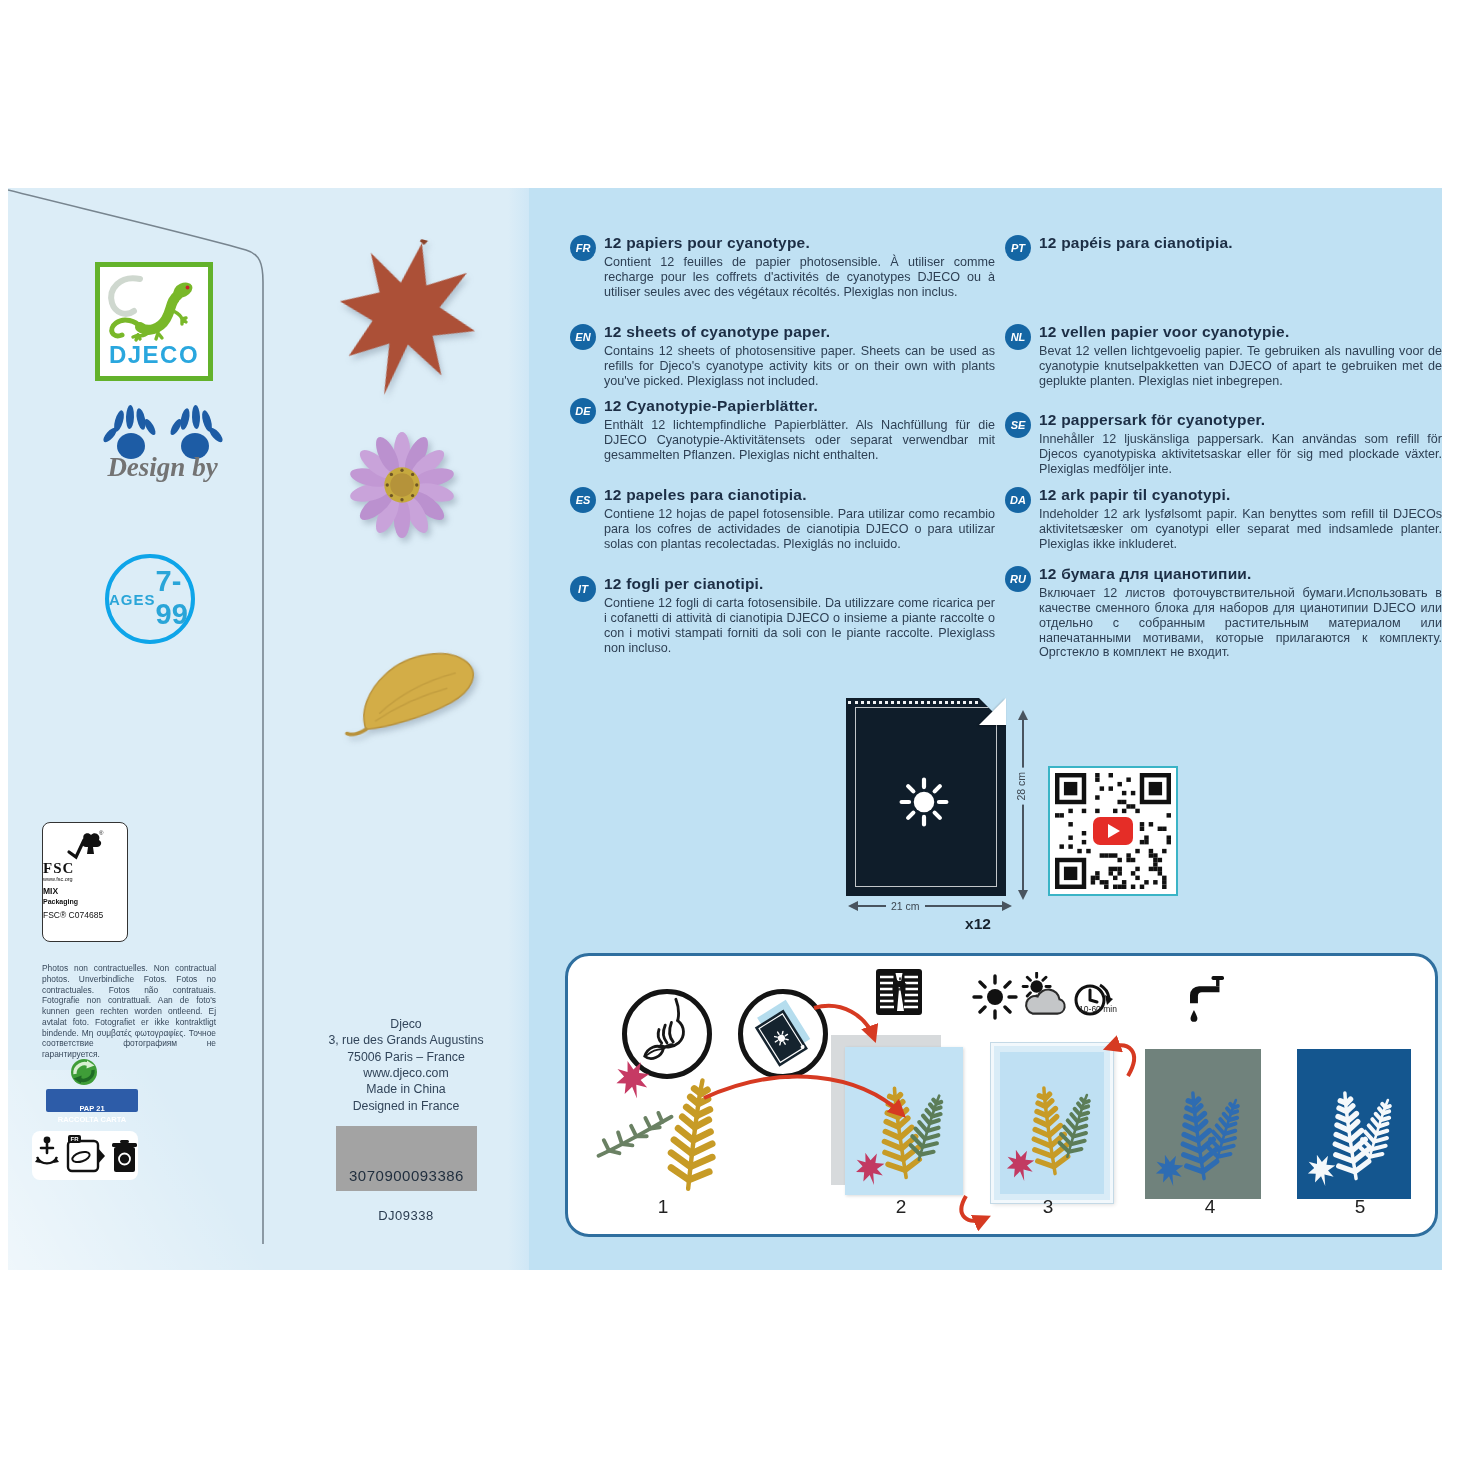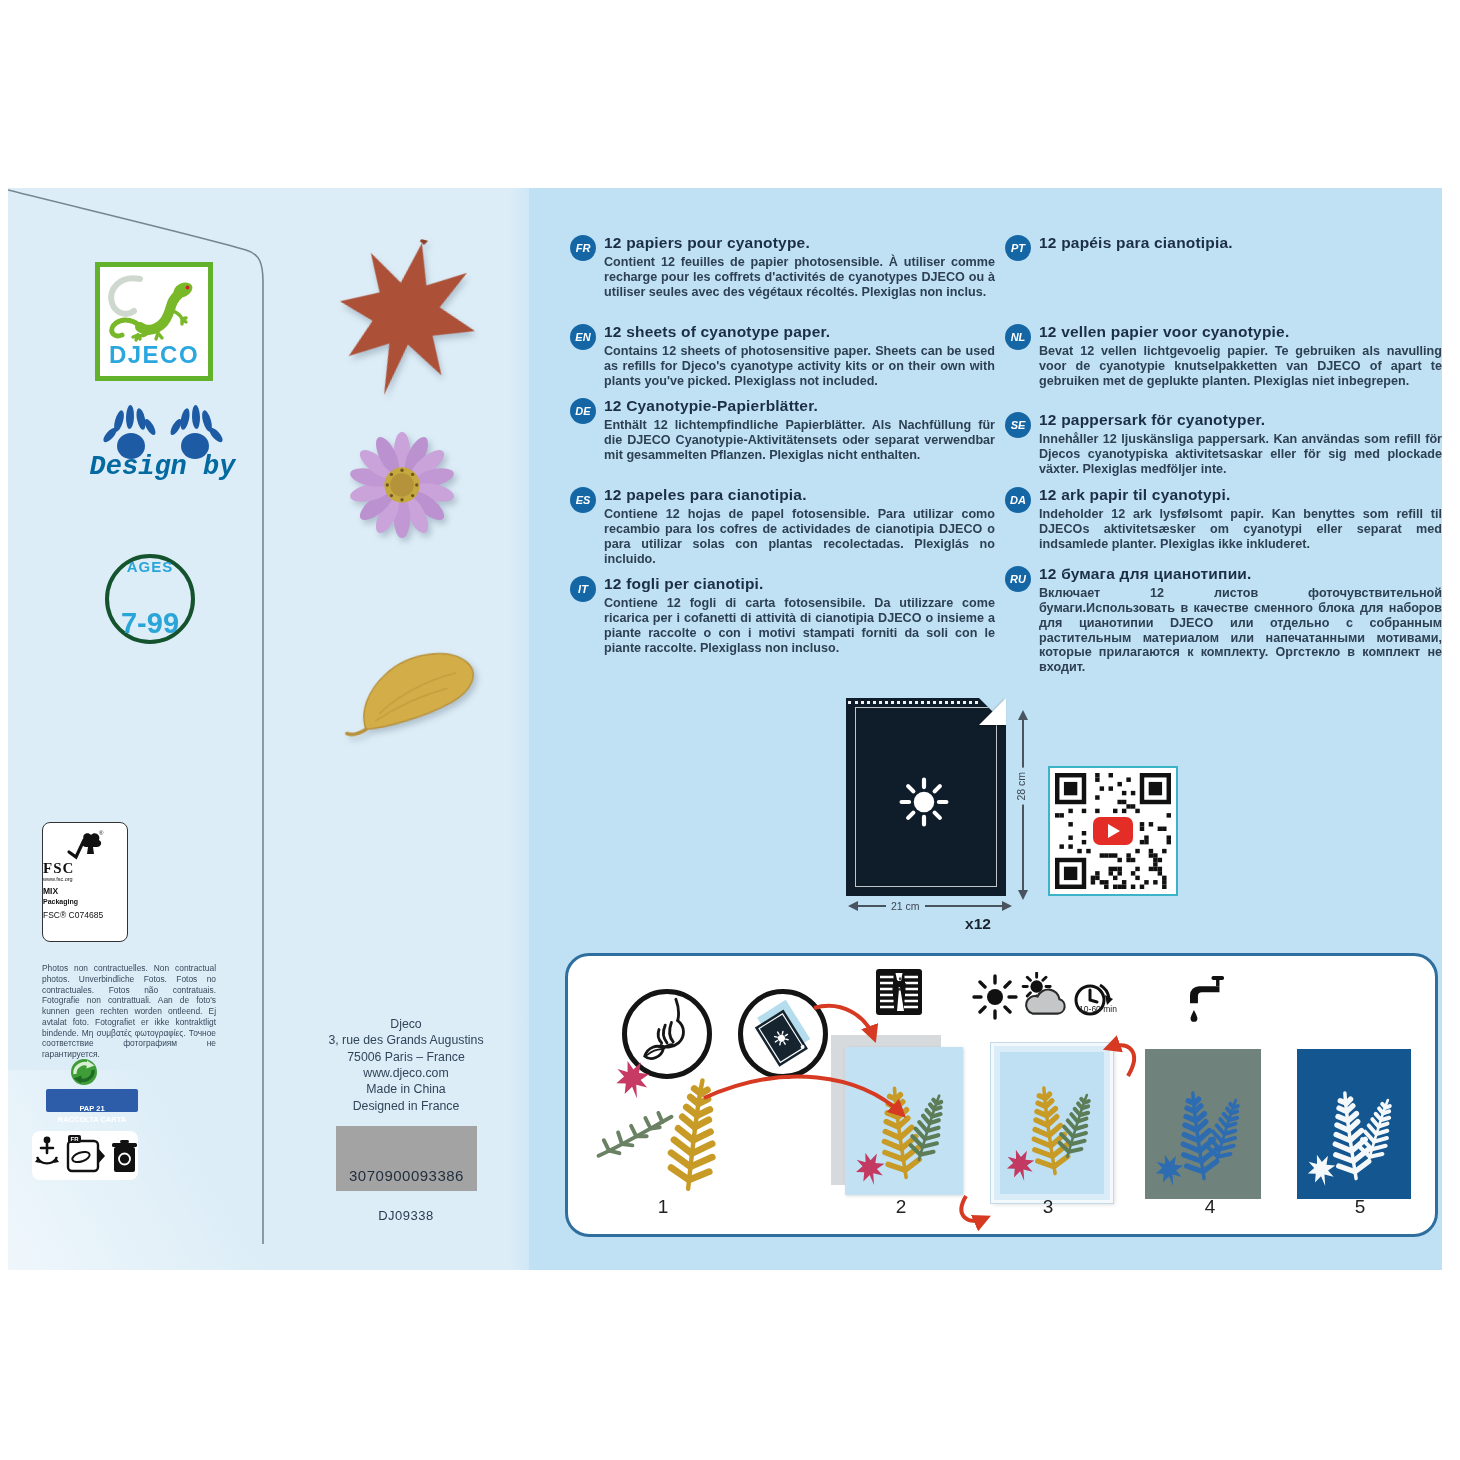--- a/index.html
+++ b/index.html
@@ -11,25 +11,25 @@
         background:linear-gradient(90deg,#dcedf7 0 96%,#cfe7f6 100%);}
   .flap::after{content:'';position:absolute;left:0;bottom:0;width:70%;height:200px;
         background:linear-gradient(60deg,rgba(255,255,255,.55),rgba(255,255,255,0) 55%);}
   .foldline{position:absolute;left:0;top:0;pointer-events:none;}
 
   
   .logo-box{position:absolute;left:95px;top:262px;width:118px;height:119px;background:#fff;
         border:5px solid #63b22b;text-align:center;}
   .logo-text{font-size:24px;font-weight:bold;color:#2aa7de;letter-spacing:1.5px;margin-top:-4px;}
   .designby{position:absolute;left:80px;top:452px;width:165px;text-align:center;
-        font-family:Liberation Mono, monospace;font-style:italic;font-weight:bold;
-        font-size:27px;color:#0369a1;}
+        font-family:Liberation Serif, serif;font-style:italic;font-weight:bold;
+        font-size:27px;color:#737373;}
   .ages{position:absolute;left:105px;top:554px;width:90px;height:90px;border-radius:50%;
-        border:4px solid #14532d;color:#2aa5d8;display:flex;flex-direction:column;
-        align-items:center;justify-content:space-between;background:transparent;}
+        border:4px solid #0ea5e9;color:#2aa5d8;display:flex;flex-direction:row;
+        align-items:center;justify-content:flex-start;background:transparent;}
   .ages .a1{font-size:15px;font-weight:bold;letter-spacing:1px;}
   .ages .a2{font-size:29px;font-weight:bold;margin-top:-2px;}
 
   
   .fsc{position:absolute;left:42px;top:822px;width:86px;height:120px;background:#fff;
        border:1.5px solid #333;border-radius:8px;text-align:left;padding-top:5px;color:#111;}
   .fsc .f-name{font-family:"Liberation Serif",serif;font-weight:bold;font-size:15px;letter-spacing:1px;}
   .fsc .f-url{font-size:5.5px;margin-top:-1px;}
   .fsc .f-mix{font-size:8.5px;font-weight:bold;margin-top:4px;}
   .fsc .f-pack{font-size:7px;font-weight:bold;margin-top:2px;}
@@ -51,21 +51,21 @@
         color:#2a3c50;letter-spacing:.5px;}
   .specimen{position:absolute;filter:drop-shadow(3px 4px 3px rgba(60,80,100,.28));}
 
   
   .lang{position:absolute;}
   .lang .badge{position:absolute;left:0;top:1px;width:26px;height:26px;border-radius:50%;
         background:#1566a4;color:#fff;font-size:11px;font-weight:bold;font-style:italic;
         display:flex;align-items:center;justify-content:center;}
   .lang .ltitle{margin-left:34px;font-size:15.5px;font-weight:bold;color:#1c2e45;letter-spacing:.2px;}
   .lang .lbody{margin-left:34px;margin-top:3px;font-size:12.6px;line-height:1.18;color:#2d3f53;
-        text-align:justify;font-weight:bold;}
+        text-align:justify;}
 
   
   .sheet{position:absolute;left:846px;top:698px;width:160px;height:198px;background:#0f1d2a;
         clip-path:polygon(0 0,133px 0,100% 27px,100% 100%,0 100%);}
   .sheet-perf{position:absolute;left:2px;right:28px;top:3px;border-top:3px dotted rgba(255,255,255,.95);}
   .sheet-line{position:absolute;left:9px;right:9px;top:9px;bottom:9px;border:1.5px solid rgba(255,255,255,.75);}
   .sheet-fold{position:absolute;left:979px;top:698px;width:0;height:0;
         border-bottom:27px solid #fff;border-left:27px solid transparent;
         filter:drop-shadow(-1px 1px 1px rgba(0,0,0,.35));}
   .dim-label{position:absolute;background:#c0e1f3;color:#3c4650;font-size:10.5px;}

